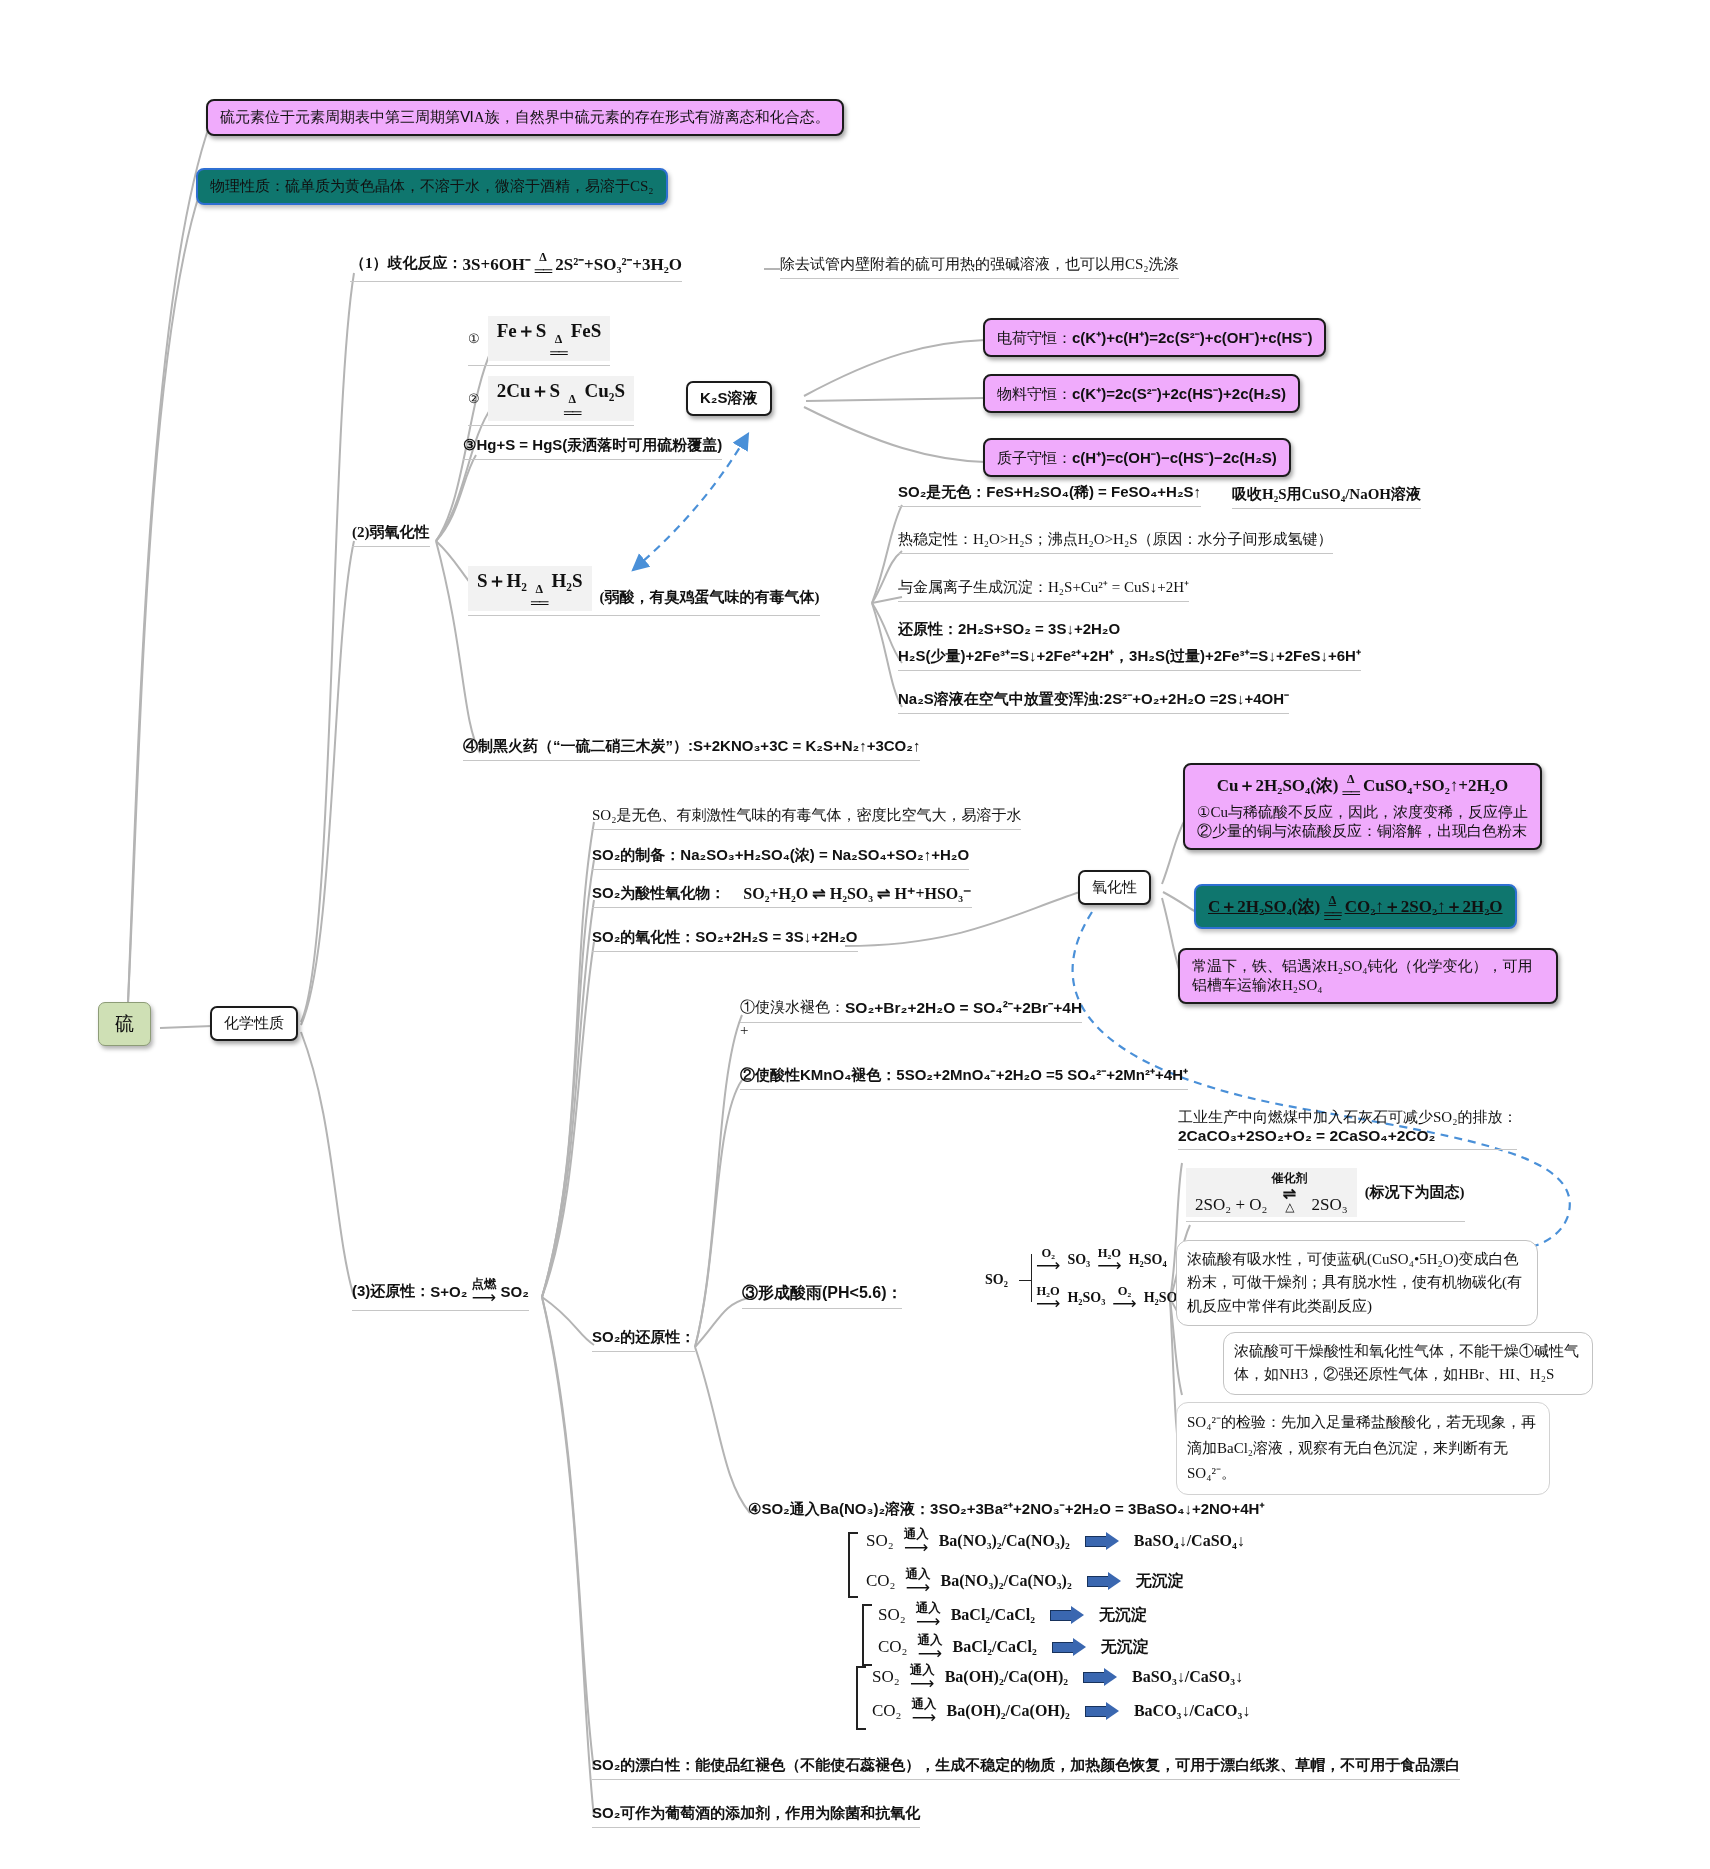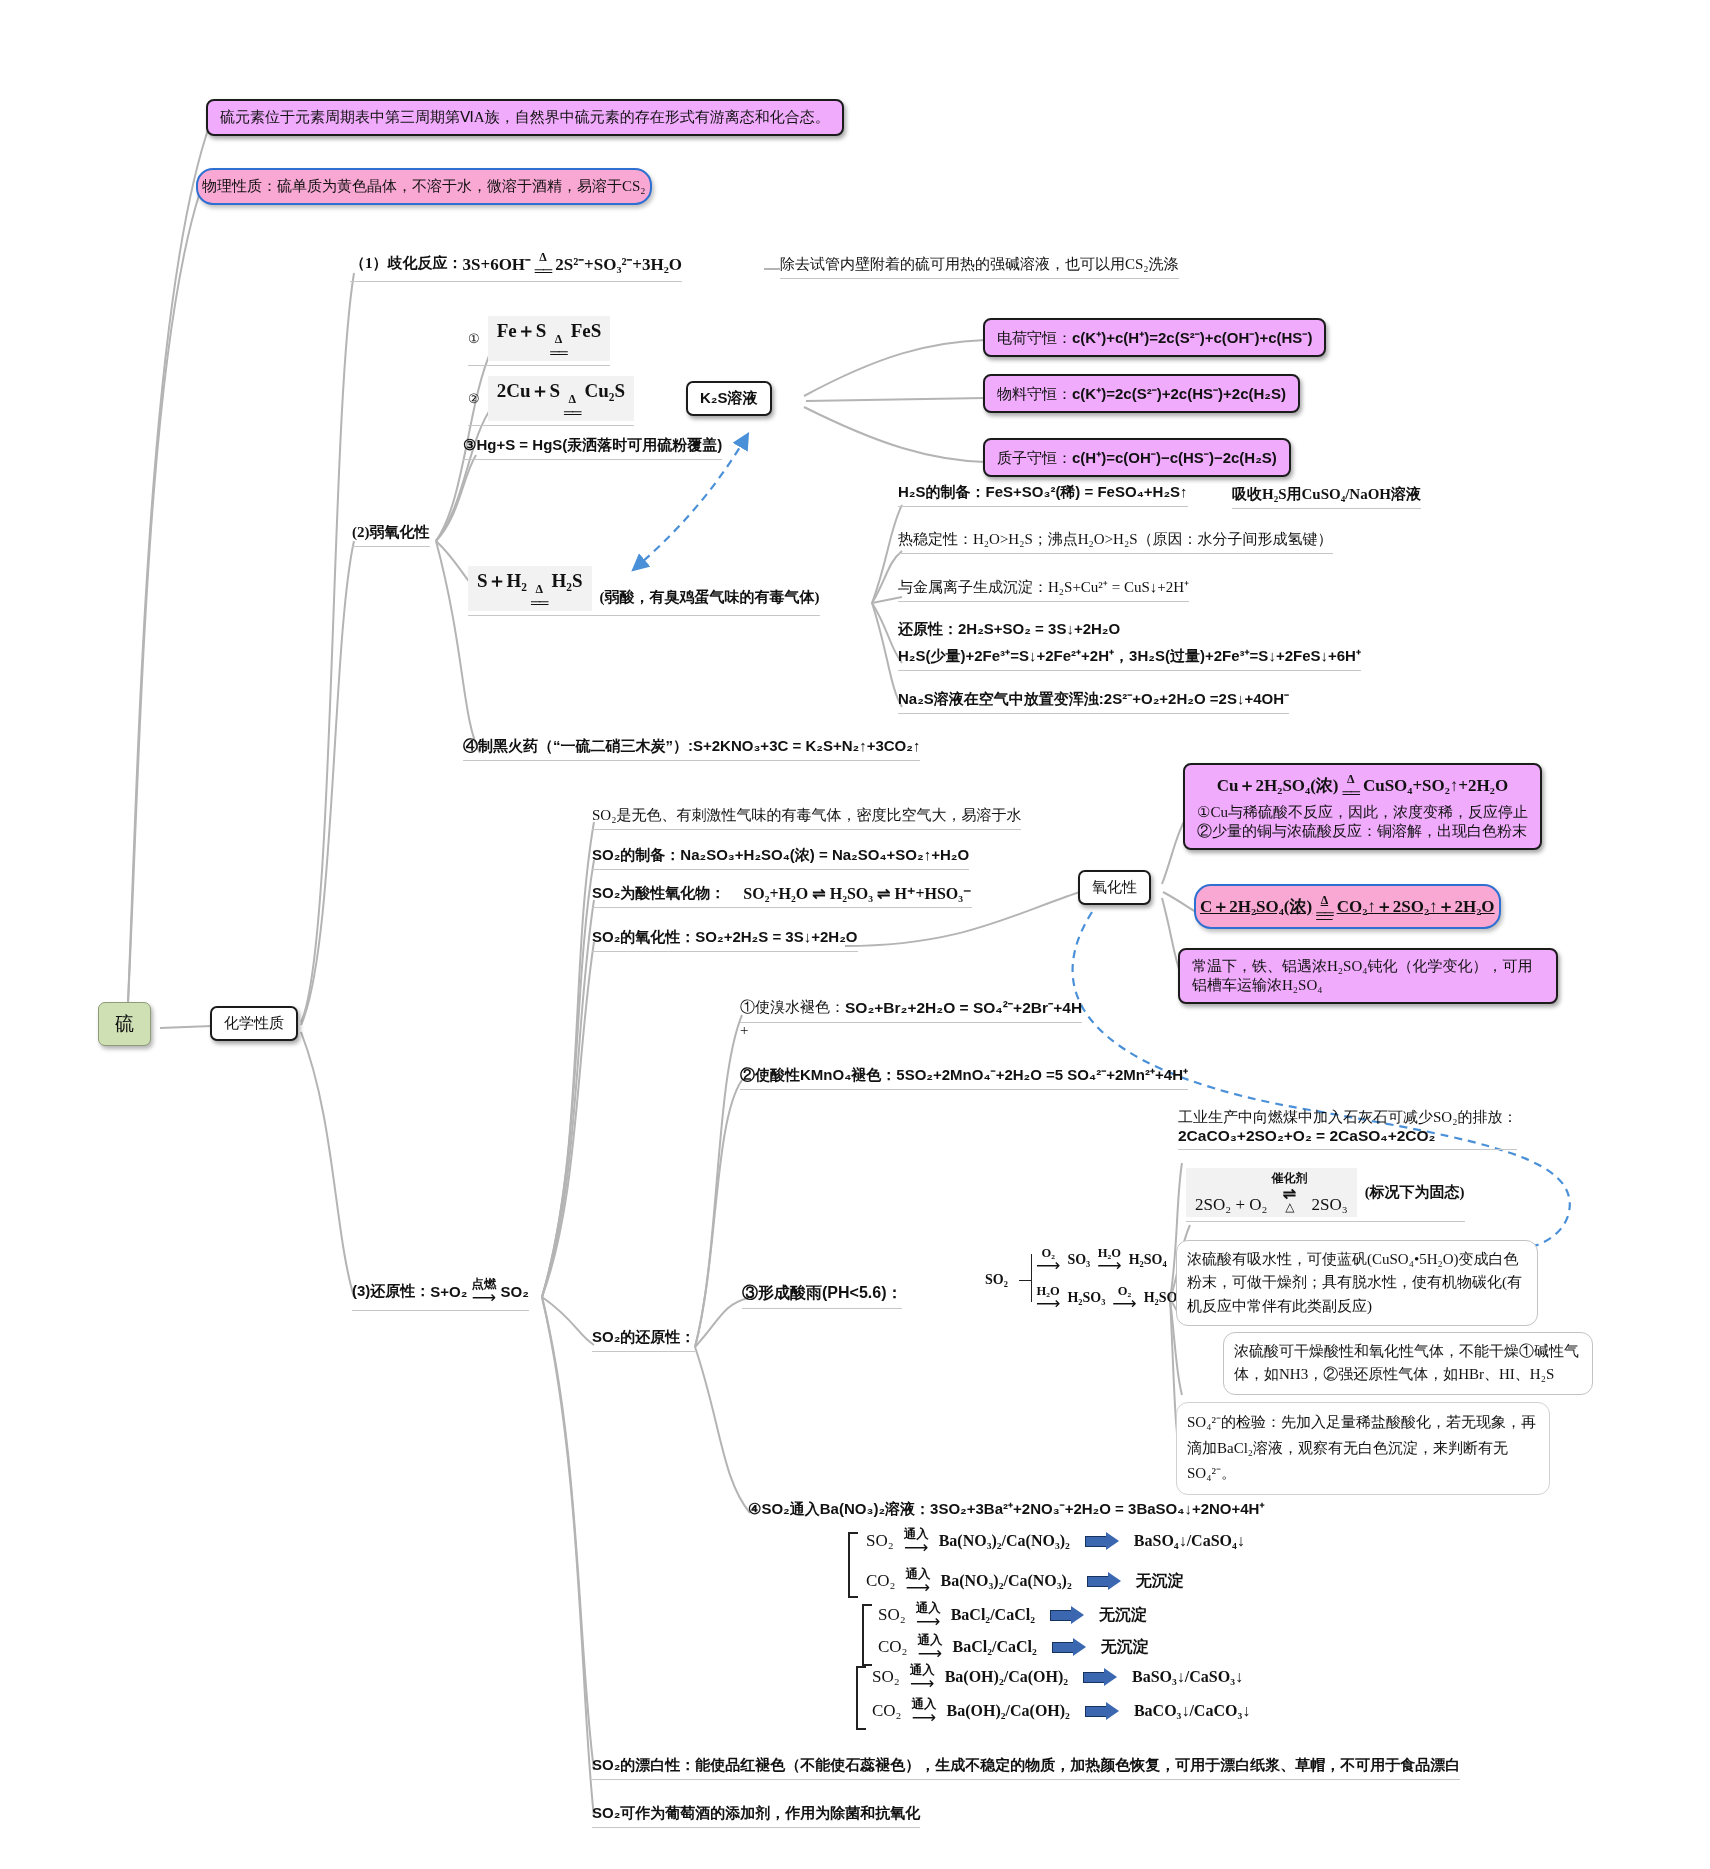--- a/index.html
+++ b/index.html
@@ -7,22 +7,22 @@
           font-family:"Liberation Serif",serif;color:#111;}
   svg.links{position:absolute;left:0;top:0;z-index:0;}
   .abs{position:absolute;white-space:nowrap;z-index:2;}
   .t{font:15px "Liberation Serif",serif;}
   .f{font:bold 15px "Liberation Sans",sans-serif;}
   .big{font:bold 19px "Liberation Serif",serif;}
   .u{border-bottom:1.5px solid #c6c6c6;padding-bottom:4px;}
   .wrap{white-space:normal;}
   .box{border:2px solid #1b1b1b;border-radius:8px;background:#f0abfc;
        box-shadow:2px 3px 4px rgba(0,0,0,.35);padding:7px 12px;}
-  .bluebox{border:2px solid #2e6fd2;border-radius:17px;background:#f9a8d4;
-       box-shadow:2px 3px 4px rgba(0,0,0,.25);padding:7px 4px;}
+  .bluebox{border:2px solid #2e6fd2;border-radius:8px;background:#0f766e;
+       box-shadow:2px 3px 4px rgba(0,0,0,.25);padding:7px 12px;}
   .litebox{border:1.5px solid #c3c3c3;border-radius:12px;background:#fff;padding:7px 10px;}
   .node{border:2px solid #1b1b1b;border-radius:7px;background:#fff;
         box-shadow:2px 3px 4px rgba(0,0,0,.35);padding:6px 12px;font-size:15px;}
   .root{background:#cfe0b5;border:1.5px solid #8d9c77;border-radius:7px;
         box-shadow:2px 3px 4px rgba(0,0,0,.3);padding:8px 16px;font-size:19px;}
   .shade{background:#f2f2f2;padding:2px 9px;display:inline-block;}
   .stk{display:inline-flex;flex-direction:column;align-items:center;line-height:1;
        vertical-align:-6px;margin:0 4px;}
   .stk .top{font:bold 12px "Liberation Serif",serif;}
   .stk .bot{font-size:13px;margin-top:-1px;letter-spacing:-1px;font-weight:bold;}
@@ -161,21 +161,21 @@
   <div class="abs box" style="left:983px;top:318px;">
     <span class="t">电荷守恒：</span><span class="f">c(K⁺)+c(H⁺)=2c(S²⁻)+c(OH⁻)+c(HS⁻)</span>
   </div>
   <div class="abs box" style="left:983px;top:374px;">
     <span class="t">物料守恒：</span><span class="f">c(K⁺)=2c(S²⁻)+2c(HS⁻)+2c(H₂S)</span>
   </div>
   <div class="abs box" style="left:983px;top:438px;">
     <span class="t">质子守恒：</span><span class="f">c(H⁺)=c(OH⁻)−c(HS⁻)−2c(H₂S)</span>
   </div>
 
-  <div class="abs f u" style="left:898px;top:483px;">H₂S的制备：FeS+SO₃²(稀) = FeSO₄+H₂S↑</div>
+  <div class="abs f u" style="left:898px;top:483px;">SO₂是无色：FeS+H₂SO₄(稀) = FeSO₄+H₂S↑</div>
   <div class="abs t u" style="left:1232px;top:485px;font-weight:bold;">吸收H₂S用CuSO₄/NaOH溶液</div>
   <div class="abs t u" style="left:898px;top:530px;">热稳定性：H₂O&gt;H₂S；沸点H₂O&gt;H₂S（原因：水分子间形成氢键）</div>
   <div class="abs t u" style="left:898px;top:576px;">与金属离子生成沉淀：H₂S+Cu²⁺ = CuS↓+2H⁺</div>
   <div class="abs f" style="left:898px;top:620px;">还原性：2H₂S+SO₂ = 3S↓+2H₂O</div>
   <div class="abs f u" style="left:898px;top:645px;">H₂S(少量)+2Fe³⁺=S↓+2Fe²⁺+2H⁺，3H₂S(过量)+2Fe³⁺=S↓+2FeS↓+6H⁺</div>
   <div class="abs f u" style="left:898px;top:688px;">Na₂S溶液在空气中放置变浑浊:2S²⁻+O₂+2H₂O =2S↓+4OH⁻</div>
 
   <div class="abs eqline u" style="left:352px;top:1276px;">
     <span class="f">(3)还原性：</span>
     <span class="f">S+O₂</span>

